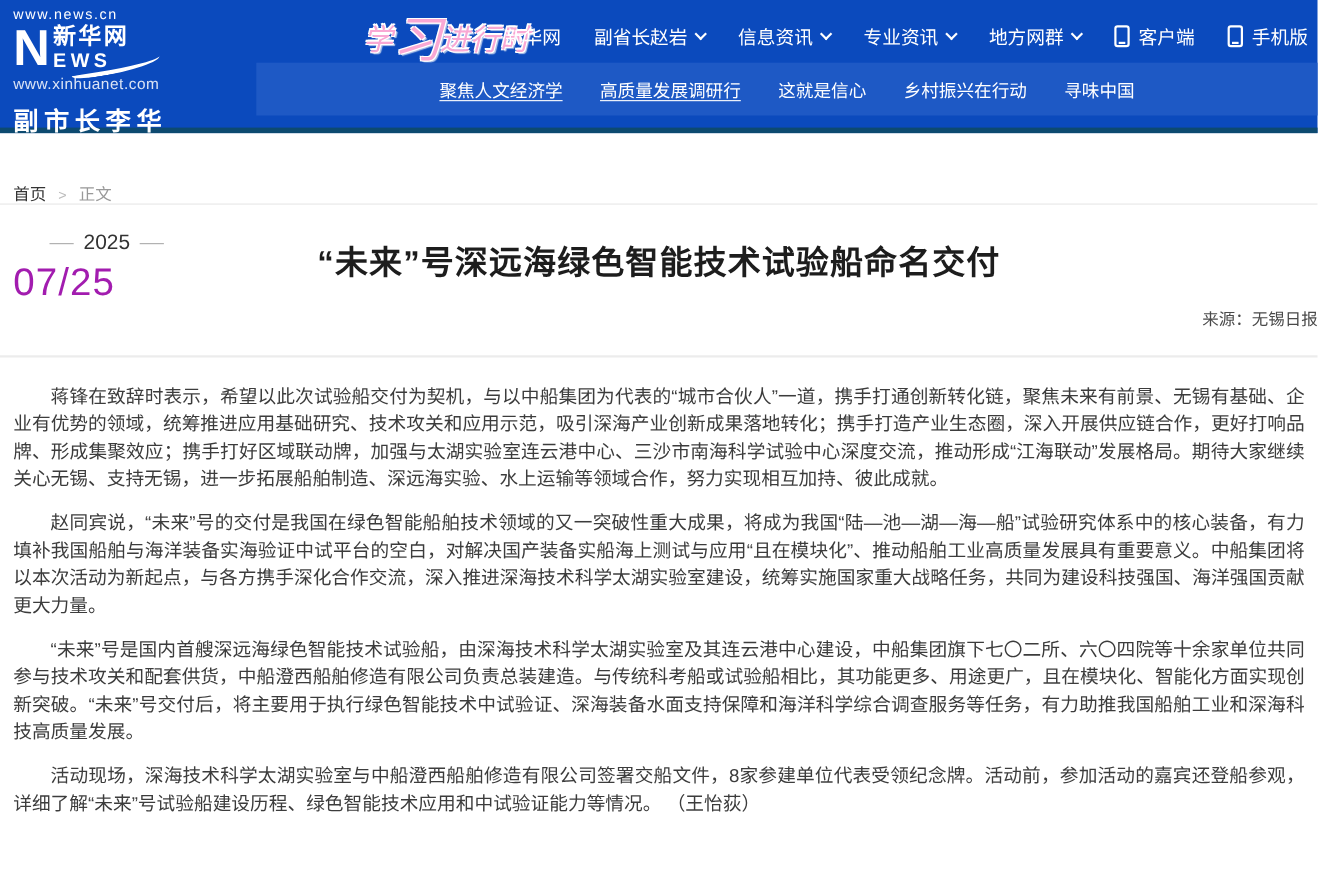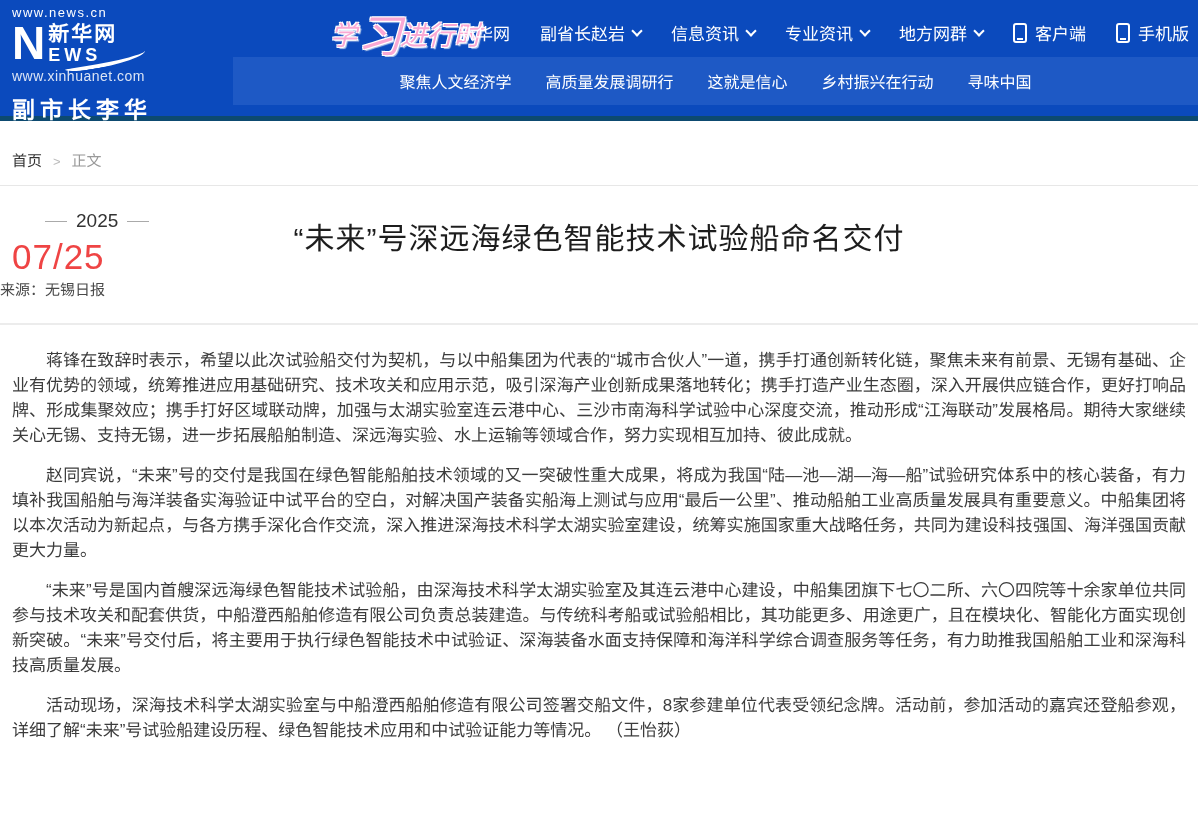--- a/index.html
+++ b/index.html
@@ -63,42 +63,42 @@
   .device-icon { width: 14px; height: 20px; border: 2px solid #fff; border-radius: 3px; position: relative; margin-right: 8px; }
   .device-icon::after { content:""; position:absolute; left: 2px; right: 2px; bottom: 1px; height: 2px; background:#fff; }
 
   .subnav {
     position: absolute; left: 233px; right: 0; top: 57px; height: 48px;
     background: #1e59c5;
     display: flex; align-items: center; justify-content: center; gap: 34px;
     font-size: 16px; color: #fff;
   }
   .subnav-item { cursor: pointer; white-space: nowrap; }
-  .subnav-item.u { text-underline-offset: 3px; text-align: center; }
-
-  
-  .breadcrumb { padding: 28px 0 0 12px; font-size: 15px; height: 48px; }
+  .subnav-item.u { text-decoration: underline; text-underline-offset: 3px; text-align: center; }
+
+  
+  .breadcrumb { padding: 44px 0 0 12px; font-size: 15px; height: 48px; }
   .bc-home { color: #333; cursor: pointer; }
   .bc-sep { color: #bbb; margin: 0 11px; font-size: 13px; }
   .bc-cur { color: #999; }
 
   .divider1 { border: none; border-top: 1px solid #e7e7e7; margin: 16px 0 0; }
 
   
   .article-header { position: relative; padding-top: 28px; height: 115px; }
   .date-block { position: absolute; left: 0; top: 24px; }
   .year-row { display: flex; align-items: center; color: #333; font-size: 19px; padding-left: 45px; }
   .year-row::before { content:""; width: 22px; height: 1px; background: #aaa; margin-right: 9px; }
   .year-row::after  { content:""; width: 22px; height: 1px; background: #aaa; margin-left: 9px; }
-  .monthday { font-size: 35px; color: #ef4444; margin-top: 5px; margin-left: 12px; letter-spacing: 1px; }
+  .monthday { font-size: 35px; color: #a21caf; margin-top: 5px; margin-left: 12px; letter-spacing: 1px; }
   .article-title {
-    text-align: center; font-size: 30px; font-weight: normal; color: #1d1d1d;
+    text-align: center; font-size: 30px; font-weight: bold; color: #1d1d1d;
     letter-spacing: 1px; padding: 0 108px;
   }
-  .article-source { text-align: left; font-size: 15px; color: #4a4a4a; margin-top: 20px; }
+  .article-source { text-align: right; font-size: 15px; color: #4a4a4a; margin-top: 20px; }
 
   .divider2 { border: none; border-top: 2px solid #ececec; margin: 22px 0 0; }
 
   
   .article-body {
     padding: 23px 12px 0;
     font-size: 17px; line-height: 25px; color: #3c3c3c;
     text-align: justify;
   }
   .article-body p { text-indent: 2em; margin: 0 0 15px; }
@@ -190,19 +190,19 @@
       <div class="monthday">07/25</div>
     </div>
     <h1 class="article-title">“未来”号深远海绿色智能技术试验船命名交付</h1>
     <div class="article-source">来源：无锡日报</div>
   </div>
 
   <hr class="divider2">
 
   <main class="article-body">
     <p>蒋锋在致辞时表示，希望以此次试验船交付为契机，与以中船集团为代表的“城市合伙人”一道，携手打通创新转化链，聚焦未来有前景、无锡有基础、企业有优势的领域，统筹推进应用基础研究、技术攻关和应用示范，吸引深海产业创新成果落地转化；携手打造产业生态圈，深入开展供应链合作，更好打响品牌、形成集聚效应；携手打好区域联动牌，加强与太湖实验室连云港中心、三沙市南海科学试验中心深度交流，推动形成“江海联动”发展格局。期待大家继续关心无锡、支持无锡，进一步拓展船舶制造、深远海实验、水上运输等领域合作，努力实现相互加持、彼此成就。</p>
-    <p>赵同宾说，“未来”号的交付是我国在绿色智能船舶技术领域的又一突破性重大成果，将成为我国“陆—池—湖—海—船”试验研究体系中的核心装备，有力填补我国船舶与海洋装备实海验证中试平台的空白，对解决国产装备实船海上测试与应用“最后一公里”、推动船舶工业高质量发展具有重要意义。中船集团将以本次活动为新起点，与各方携手深化合作交流，深入推进深海技术科学太湖实验室建设，统筹实施国家重大战略任务，共同为建设科技强国、海洋强国贡献更大力量。</p>
+    <p>赵同宾说，“未来”号的交付是我国在绿色智能船舶技术领域的又一突破性重大成果，将成为我国“陆—池—湖—海—船”试验研究体系中的核心装备，有力填补我国船舶与海洋装备实海验证中试平台的空白，对解决国产装备实船海上测试与应用“且在模块化”、推动船舶工业高质量发展具有重要意义。中船集团将以本次活动为新起点，与各方携手深化合作交流，深入推进深海技术科学太湖实验室建设，统筹实施国家重大战略任务，共同为建设科技强国、海洋强国贡献更大力量。</p>
     <p>“未来”号是国内首艘深远海绿色智能技术试验船，由深海技术科学太湖实验室及其连云港中心建设，中船集团旗下七〇二所、六〇四院等十余家单位共同参与技术攻关和配套供货，中船澄西船舶修造有限公司负责总装建造。与传统科考船或试验船相比，其功能更多、用途更广，且在模块化、智能化方面实现创新突破。“未来”号交付后，将主要用于执行绿色智能技术中试验证、深海装备水面支持保障和海洋科学综合调查服务等任务，有力助推我国船舶工业和深海科技高质量发展。</p>
     <p>活动现场，深海技术科学太湖实验室与中船澄西船舶修造有限公司签署交船文件，8家参建单位代表受领纪念牌。活动前，参加活动的嘉宾还登船参观，详细了解“未来”号试验船建设历程、绿色智能技术应用和中试验证能力等情况。 （王怡荻）</p>
   </main>
 
 
 </div>
 
 </body></html>

